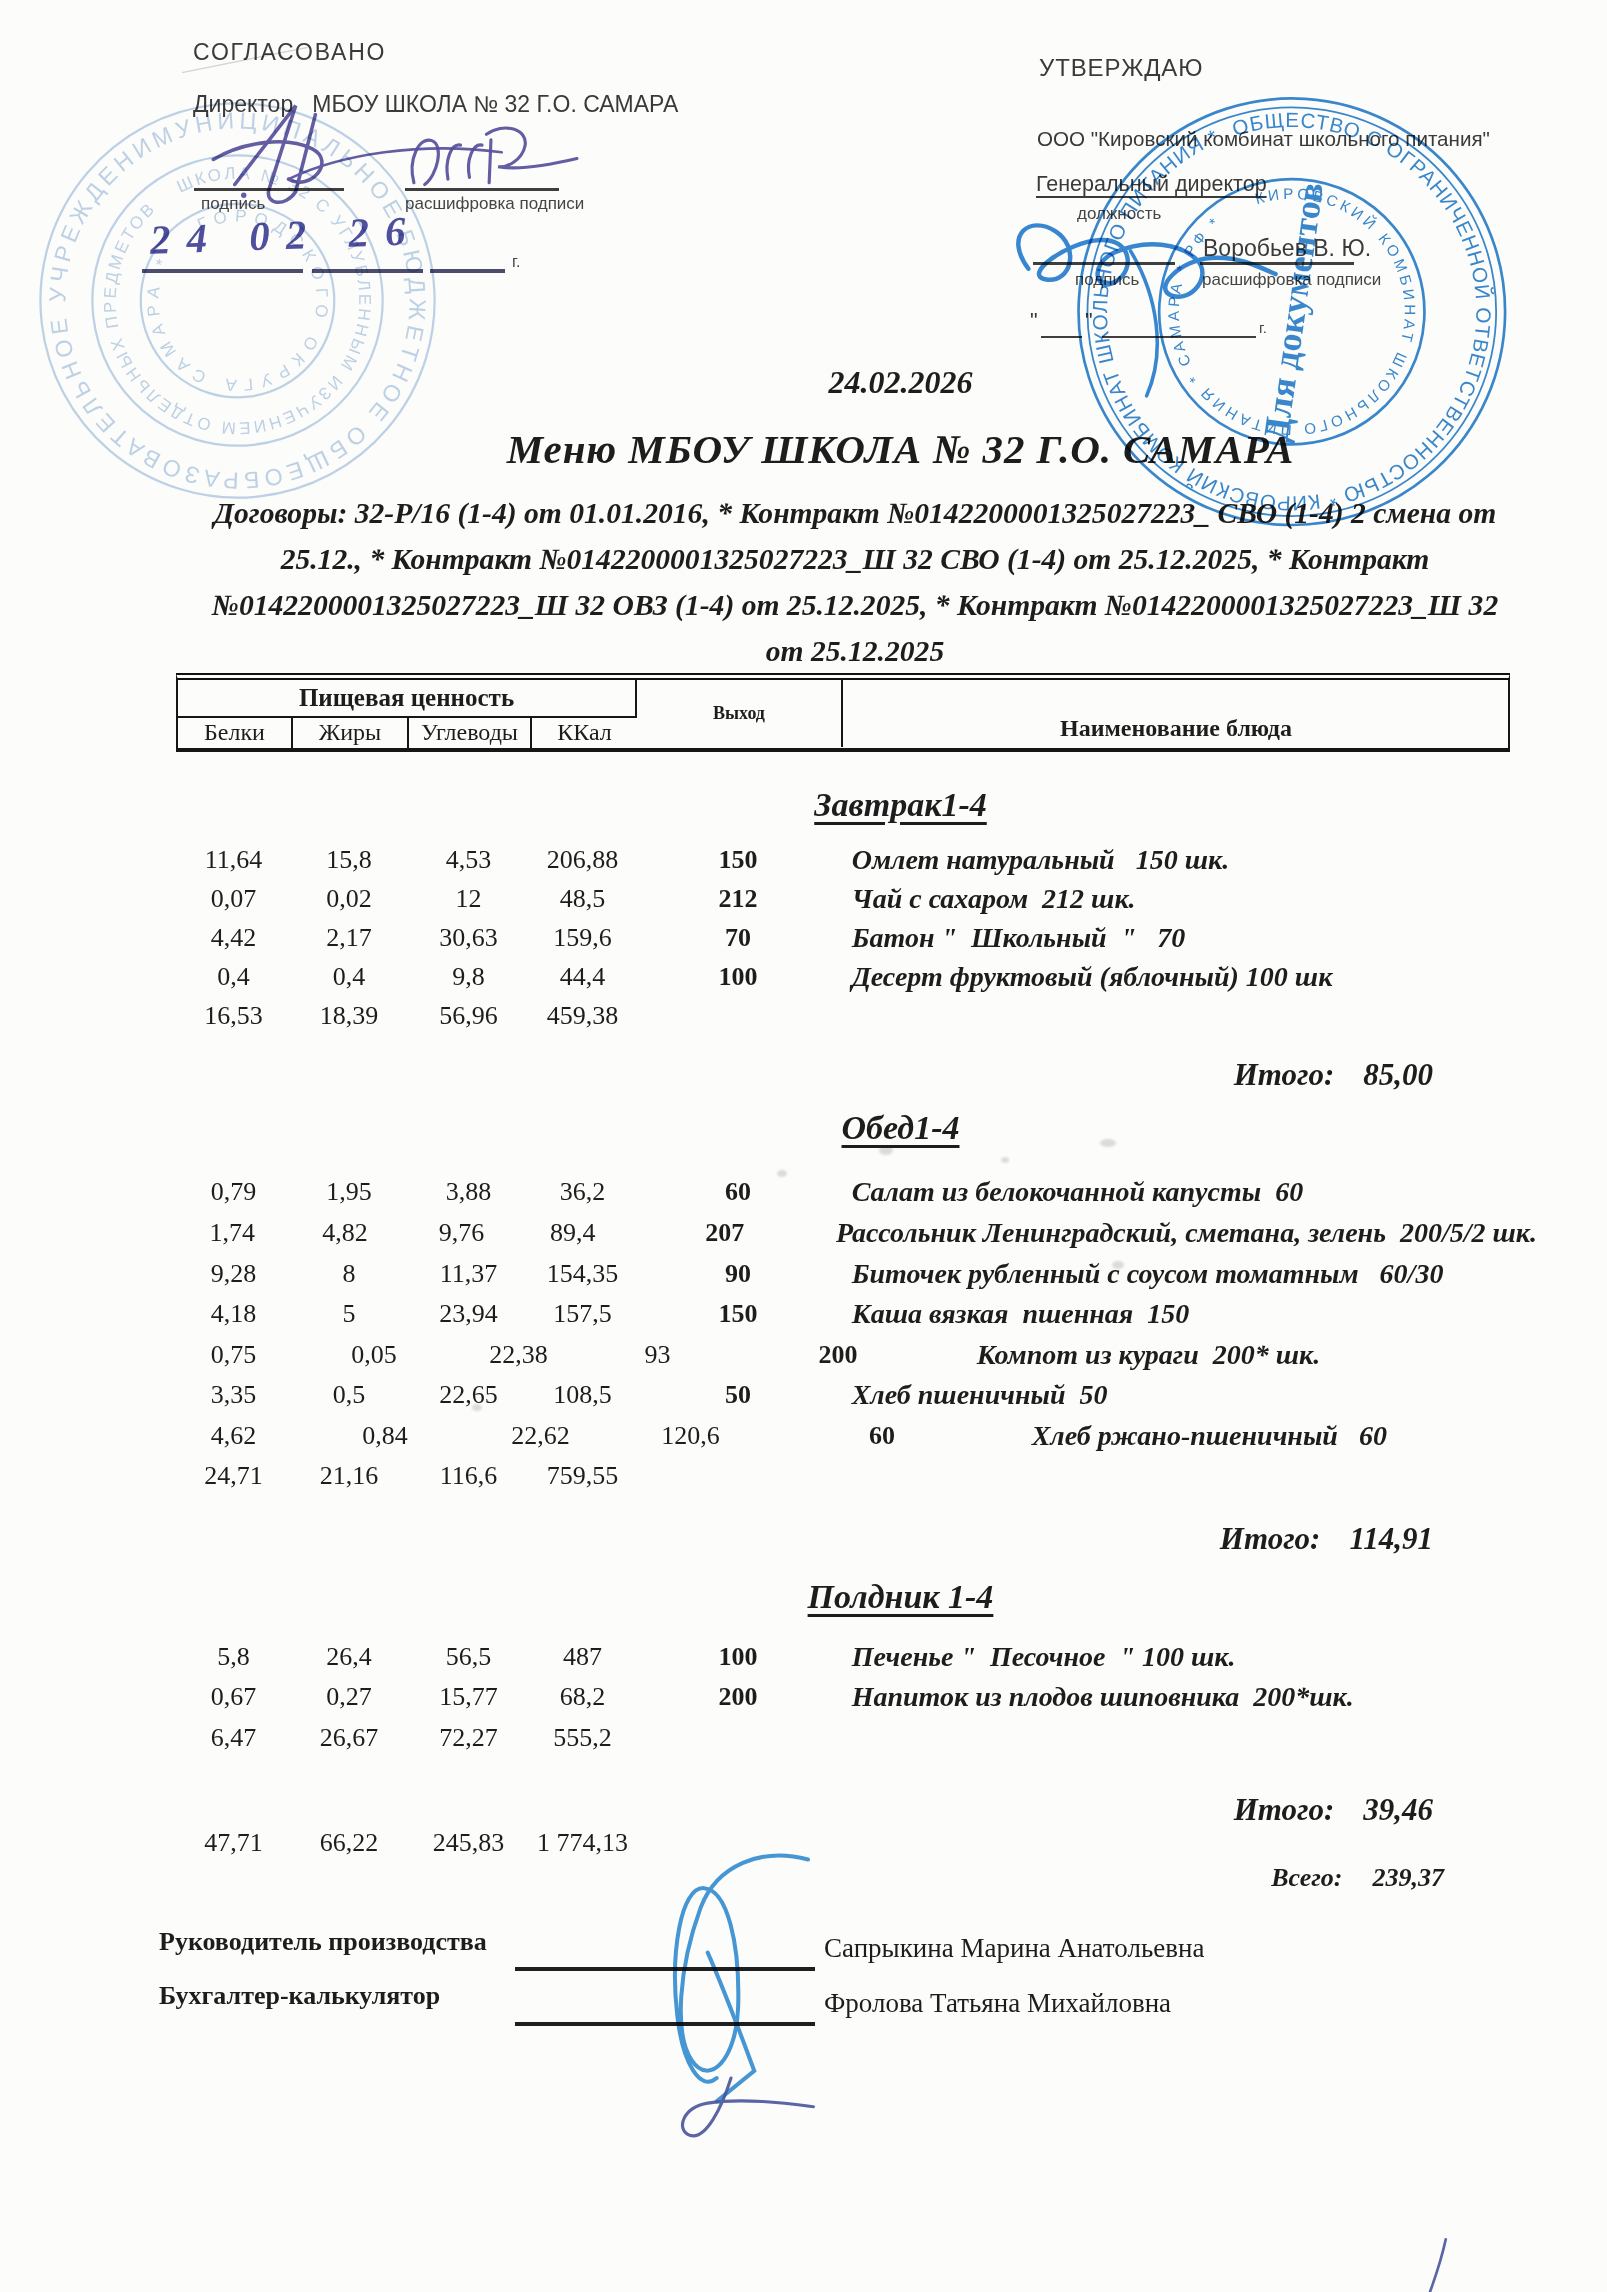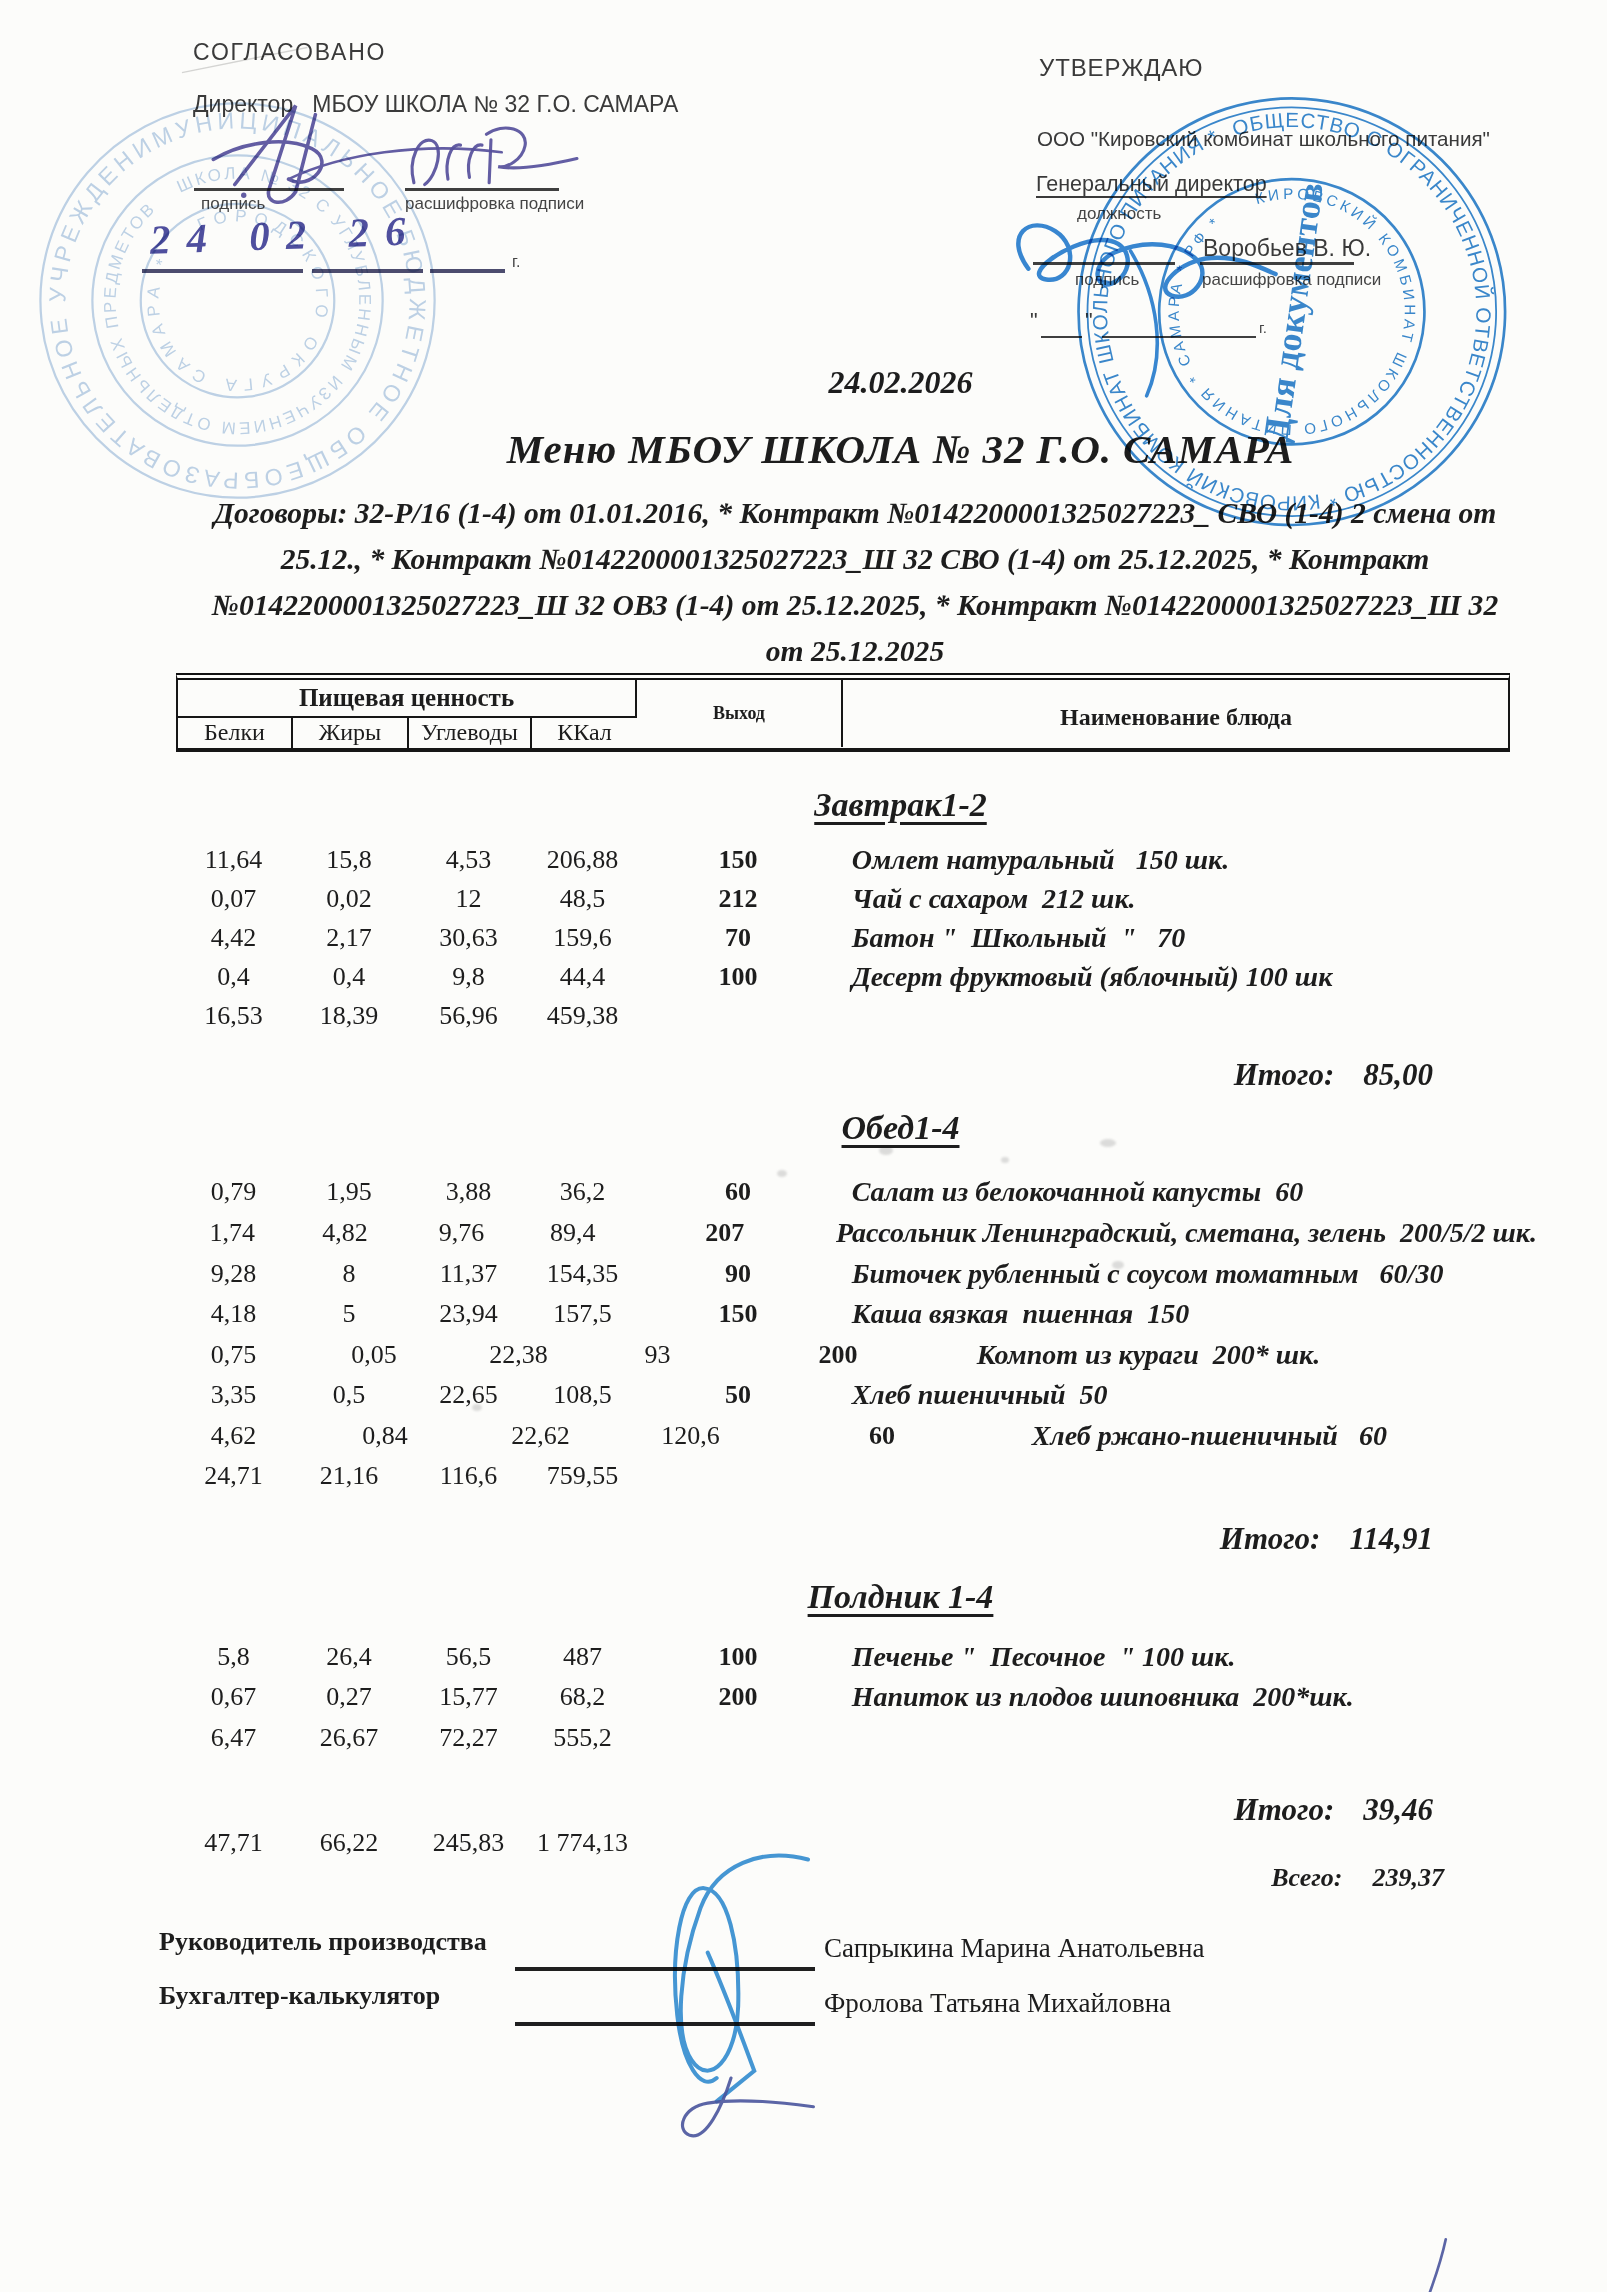--- a/index.html
+++ b/index.html
@@ -18,21 +18,21 @@
   .doc-contracts{left:210px;width:1290px;top:491px;text-align:center;font-size:29.6px;line-height:1.55;}
 
   
   .thead{position:absolute;left:176px;top:673px;width:1334px;height:79px;box-sizing:border-box;
          border:2.7px solid #161616;border-top:7.2px double #111;border-bottom:4.5px solid #161616;}
   .thead .cell{position:absolute;display:flex;align-items:center;justify-content:center;box-sizing:border-box;}
   .th-group{left:0;top:0;width:459px;height:38px;border-right:2.7px solid #161616;border-bottom:2.7px solid #161616;
             font-weight:bold;font-size:25px;}
   .th-sub{top:38px;height:29.6px;font-size:24px;}
   .th-out{left:459px;top:0;height:67px;width:206px;border-right:2.7px solid #161616;font-weight:bold;font-size:18px;}
-  .th-dish{left:665px;top:4px;height:67px;width:666px;font-weight:bold;font-size:24px;}
+  .th-dish{left:665px;top:15px;height:67px;width:666px;font-weight:bold;font-size:24px;}
 
   
   .section-heading{position:absolute;left:269px;width:1263px;text-align:center;
                    font-weight:bold;font-style:italic;font-size:34px;
                    text-decoration:underline;text-decoration-thickness:2.7px;text-underline-offset:6.3px;}
   .menu-row{position:absolute;left:176px;width:1361px;display:flex;align-items:center;}
   .num{font-size:26px;text-align:center;}
   .c0{width:115px}.c1{width:116px}.c2{width:123px}.c3{width:105px}.c4{width:206px;font-weight:bold;}
   .dish{font-weight:bold;font-style:italic;font-size:28px;white-space:pre;padding-left:10.7px;}
   .total-line{position:absolute;left:985px;width:448px;text-align:right;
@@ -100,21 +100,21 @@
     <div class="cell th-group">Пищевая ценность</div>
     <div class="cell th-sub" style="left:0;width:115px;border-right:2.7px solid #161616;">Белки</div>
     <div class="cell th-sub" style="left:115px;width:116px;border-right:2.7px solid #161616;">Жиры</div>
     <div class="cell th-sub" style="left:231px;width:123px;border-right:2.7px solid #161616;">Углеводы</div>
     <div class="cell th-sub" style="left:354px;width:105px;">ККал</div>
     <div class="cell th-out">Выход</div>
     <div class="cell th-dish">Наименование блюда</div>
   </div>
 
   <div id="sections-layer">
-      <div class="section-heading" style="top: 786px;">Завтрак1-2</div>
+      <div class="section-heading" style="top: 786px;">Завтрак1-4</div>
       <div class="menu-row" style="top: 840px; height: 39px;">
         <span class="num c0">11,64</span>
         <span class="num c1">15,8</span>
         <span class="num c2">4,53</span>
         <span class="num c3">206,88</span>
         <span class="num c4">150</span>
         <span class="dish">Омлет натуральный   150 шк.</span>
       </div>
       <div class="menu-row" style="top: 879px; height: 39px;">
         <span class="num c0">0,07</span>

